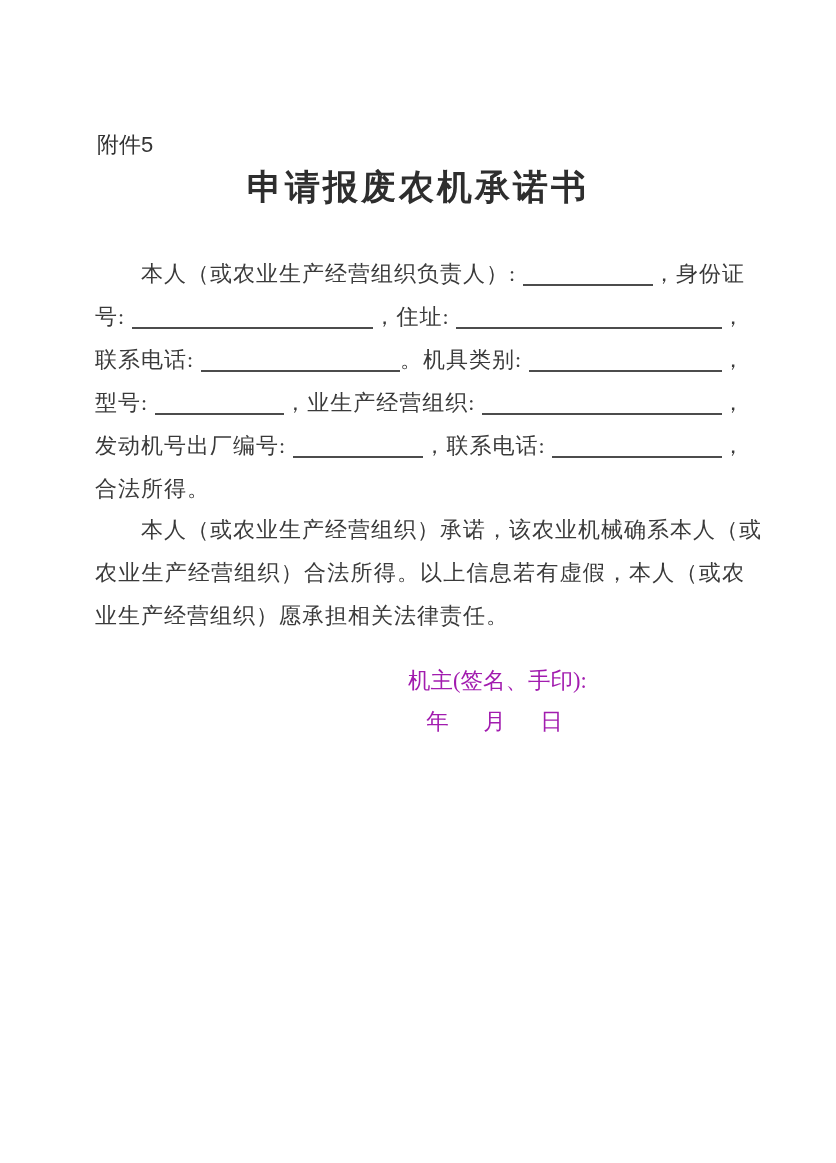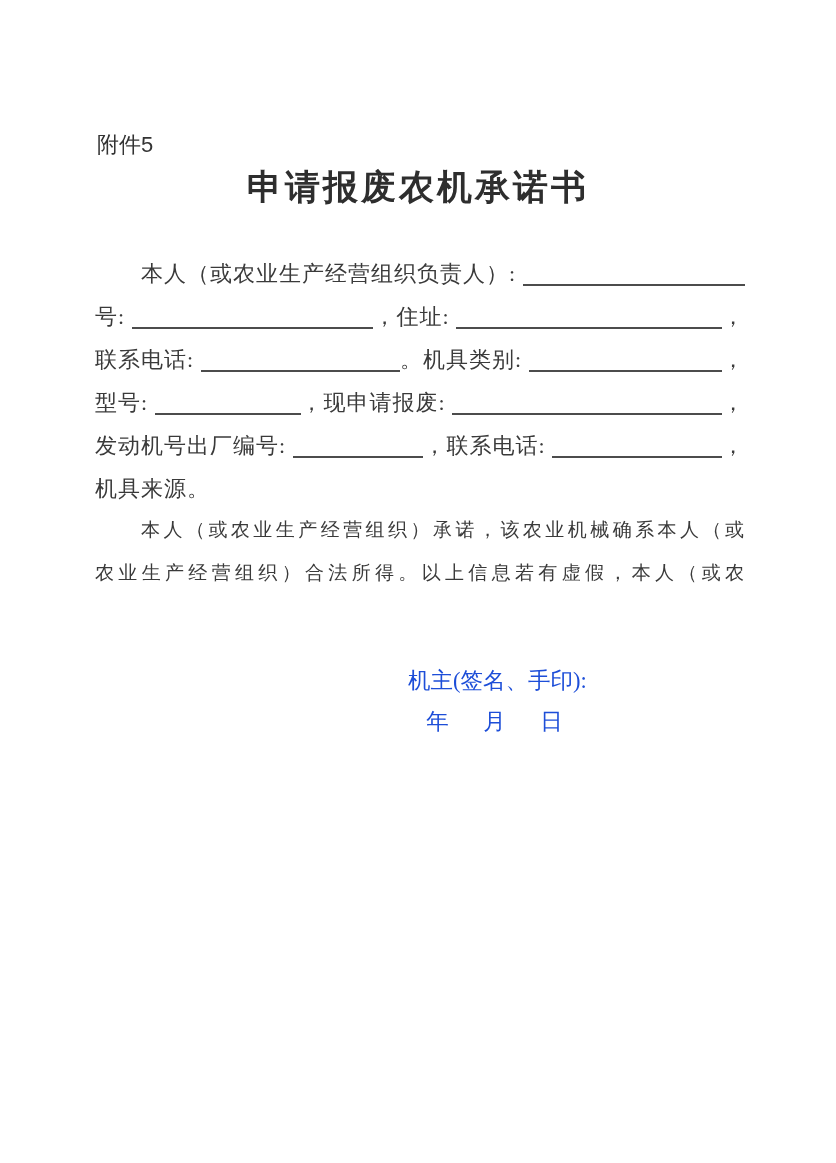--- a/index.html
+++ b/index.html
@@ -30,90 +30,92 @@
   .form-line{display:flex;align-items:flex-end;height:43px;}
   .form-line.indent{padding-left:46px;}
   .seg-text{white-space:pre;line-height:43px;}
   .blank{
     flex-grow:1;flex-basis:0;
     border-bottom:2px solid #4c4c4c;
     margin-bottom:9px;height:0;
   }
   .pledge{
     position:absolute;left:95px;top:508px;width:650px;
-    font-size:19px;letter-spacing:1px;
+    font-size:22px;letter-spacing:1px;
   }
   .pledge-line{
     line-height:43px;
     text-align:justify;text-align-last:justify;
     white-space:nowrap;
   }
   .pledge-line.last{text-align-last:left;white-space:normal;}
   .pledge-line.indent-text{text-indent:46px;}
   .sig{
     position:absolute;left:408px;top:660px;
     font-size:22.5px;line-height:41px;
-    text-align:center;color:#1d4ed8;
+    text-align:center;color:#a21caf;
   }
   .sig .date{letter-spacing:6px;}
   .footer{
     position:absolute;left:98px;top:1064px;
     font-size:23px;color:#808080;letter-spacing:3px;
   }
 </style>
 </head>
 <body>
 
 <div class="page">
 
   <div class="attachment">附件5</div>
 
   <h1 class="title">申请报废农机承诺书</h1>
 
   <div class="form" id="form-lines">
       <div class="form-line indent">
         <span class="seg-text">本人（或农业生产经营组织负责人）: </span>
         <span class="blank" style="flex-grow: 1;"></span>
+        <span class="seg-text">，身份证</span>
       </div>
       <div class="form-line">
         <span class="seg-text">号: </span>
         <span class="blank" style="flex-grow: 1;"></span>
         <span class="seg-text">，住址: </span>
         <span class="blank" style="flex-grow: 1.1;"></span>
         <span class="seg-text">，</span>
       </div>
       <div class="form-line">
         <span class="seg-text">联系电话: </span>
         <span class="blank" style="flex-grow: 1;"></span>
         <span class="seg-text">。机具类别: </span>
         <span class="blank" style="flex-grow: 0.97;"></span>
         <span class="seg-text">，</span>
       </div>
       <div class="form-line">
         <span class="seg-text">型号: </span>
         <span class="blank" style="flex-grow: 1;"></span>
-        <span class="seg-text">，现申请报废: </span>
+        <span class="seg-text">，业生产经营组织: </span>
         <span class="blank" style="flex-grow: 1.85;"></span>
         <span class="seg-text">，</span>
       </div>
       <div class="form-line">
         <span class="seg-text">发动机号出厂编号: </span>
         <span class="blank" style="flex-grow: 1;"></span>
         <span class="seg-text">，联系电话: </span>
         <span class="blank" style="flex-grow: 1.3;"></span>
         <span class="seg-text">，</span>
       </div>
       <div class="form-line">
-        <span class="seg-text">机具来源。</span>
+        <span class="seg-text">合法所得。</span>
       </div>
     </div>
 
   <div class="pledge" id="pledge-lines">
       <div class="pledge-line indent-text">本人（或农业生产经营组织）承诺，该农业机械确系本人（或</div>
       <div class="pledge-line">农业生产经营组织）合法所得。以上信息若有虚假，本人（或农</div>
+      <div class="pledge-line last">业生产经营组织）愿承担相关法律责任。</div>
     </div>
 
   <div class="sig">
     <div>机主(签名、手印):</div>
     <div class="date">年　月　日</div>
   </div>
 
   <div class="footer">— 16 —</div>
 
 </div>

